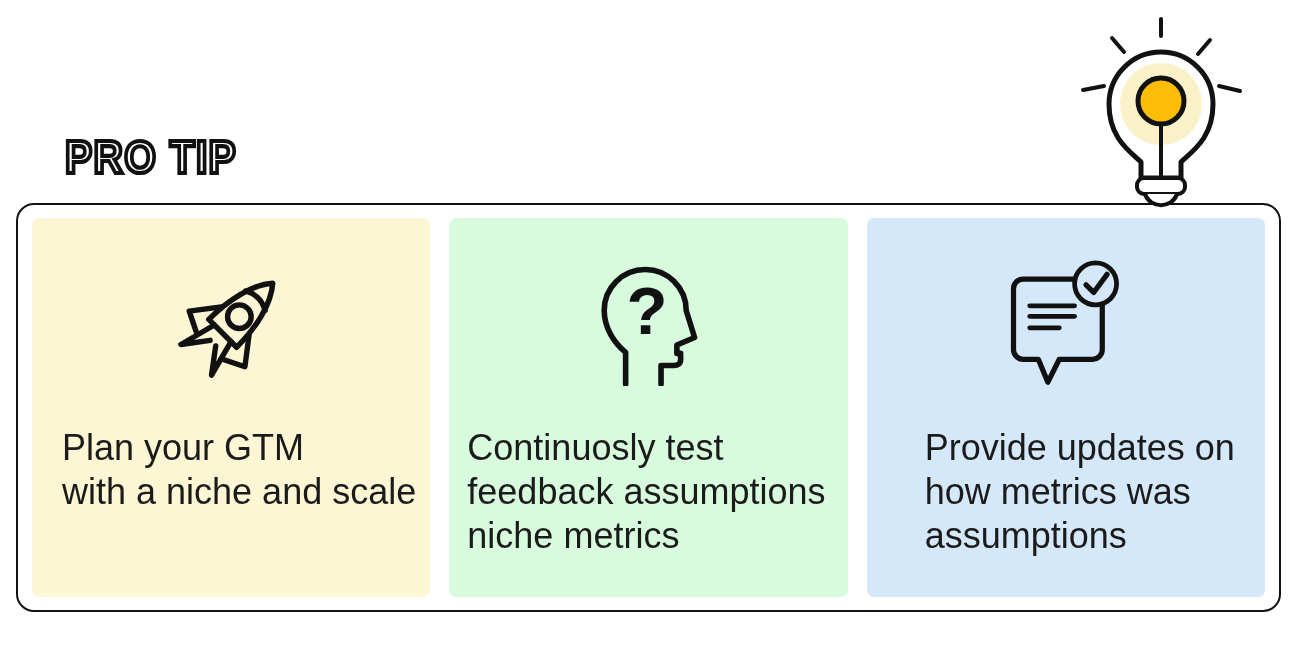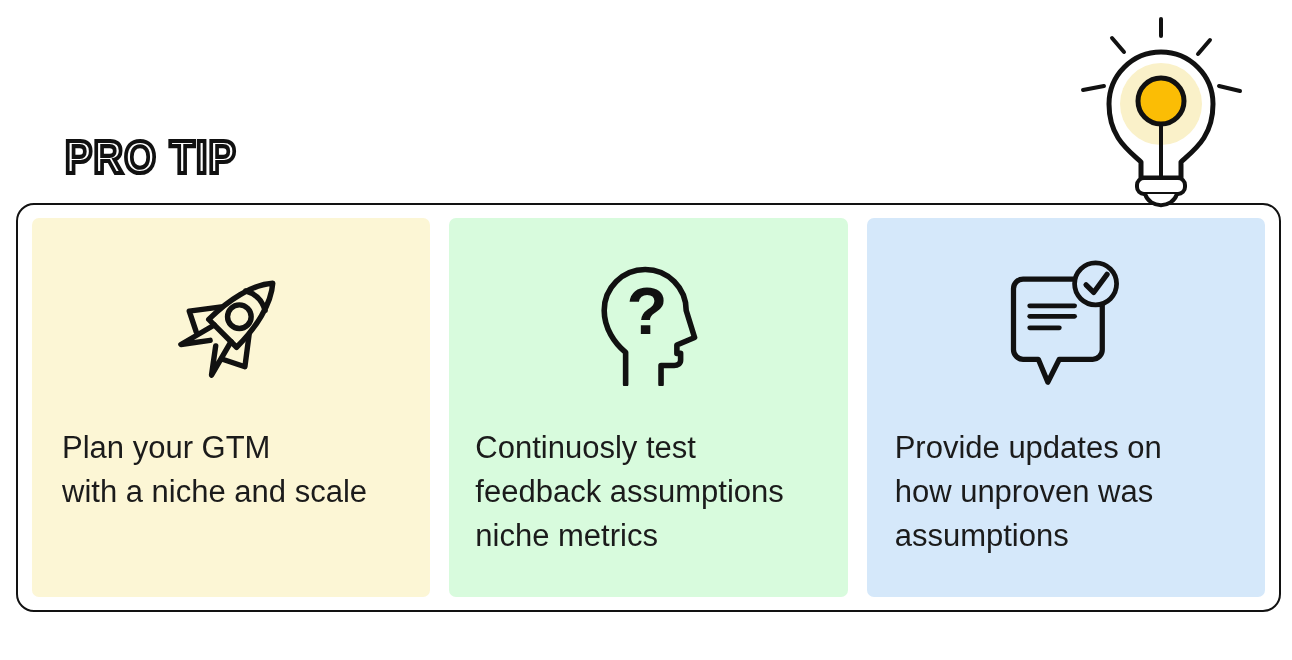--- a/index.html
+++ b/index.html
@@ -20,26 +20,26 @@
     display:flex;gap:19px;
   }
   .card{
     flex:1;border-radius:7px;display:flex;flex-direction:column;
     box-sizing:border-box;
   }
   .icon-wrap{
     height:168px;display:flex;align-items:flex-end;justify-content:center;
   }
   .card-text{
-    margin-top:40px;color:#1b1b1b;font-size:31px;line-height:44px;
+    margin-top:40px;color:#1b1b1b;font-size:36px;line-height:44px;
     font-weight:400;letter-spacing:0px;
   }
   .card:nth-child(1) .card-text{padding-left:30px;}
-  .card:nth-child(2) .card-text{padding-left:26px;}
-  .card:nth-child(3) .card-text{padding-left:28px;}
+  .card:nth-child(2) .card-text{padding-left:18px;}
+  .card:nth-child(3) .card-text{padding-left:58px;}
   .icon-svg{display:block;}
 </style>
 </head>
 <body>
 
 <div class="title-wrap">
   <svg width="210" height="60" viewBox="0 0 210 60">
     <text x="3" y="46" font-family="Liberation Sans, sans-serif" font-size="46" font-weight="bold" letter-spacing="1.5" fill="#ffffff" stroke="#111111" stroke-width="4.2" textLength="172" lengthAdjust="spacingAndGlyphs">PRO TIP</text>
   </svg>
 </div>
@@ -110,19 +110,19 @@
             <line x1="21" y1="48" x2="68" y2="48"></line>
             <line x1="21" y1="59" x2="68" y2="59"></line>
             <line x1="21" y1="71" x2="52" y2="71"></line>
           </g>
           <circle cx="90" cy="25" r="22" fill="#D5E8FA" stroke="#111111" stroke-width="5"></circle>
           <path d="M80,26 L88,34 L102,15" fill="none" stroke="#111111" stroke-width="5.5" stroke-linecap="round" stroke-linejoin="round"></path>
         </svg>
       </div>
       <div class="card-text">
         <div>Provide updates on</div>
-        <div>how unproven was</div>
+        <div>how metrics was</div>
         <div>assumptions</div>
       </div>
     </div>
 
   </div>
 </div>
 
 </body></html>

